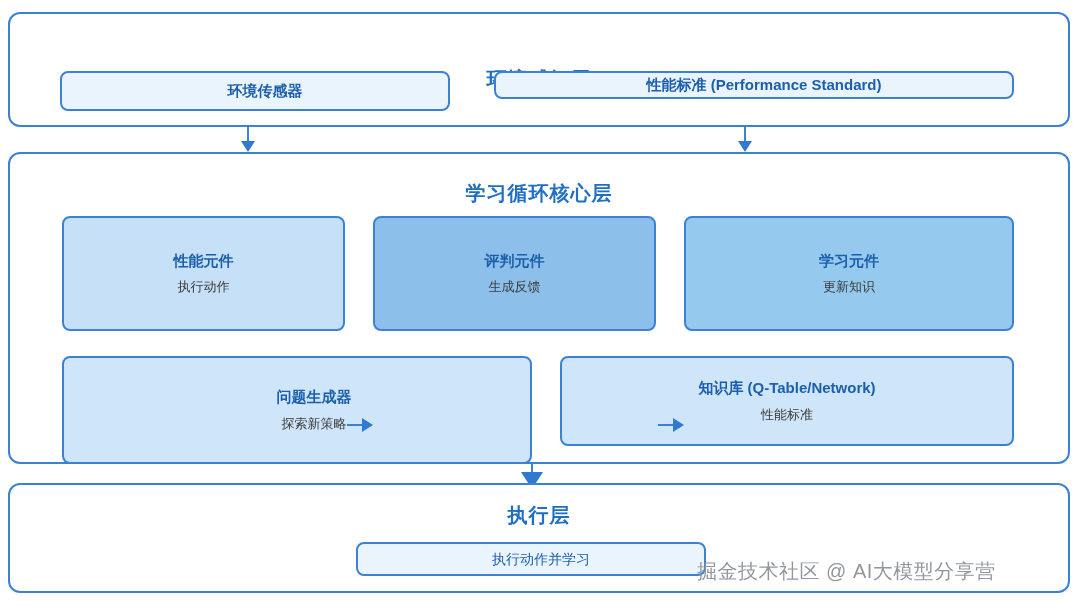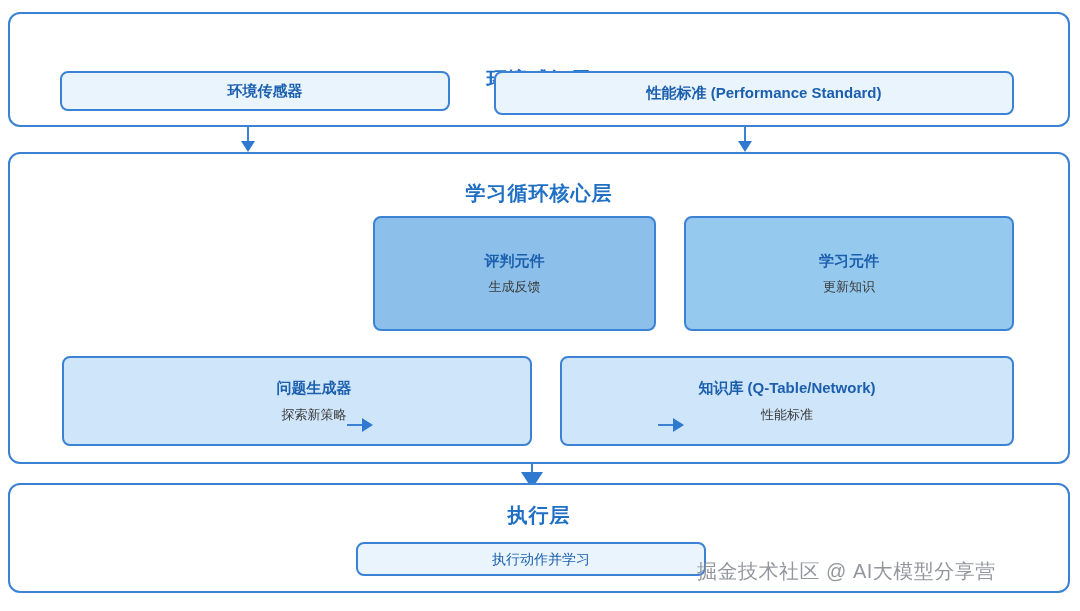--- a/index.html
+++ b/index.html
@@ -79,31 +79,31 @@
 
   
   .tint-pale    { background: #eaf4fd; padding-left: 20px; }
   .tint-light   { background: #c6e0f7; }
   .tint-mid     { background: #95c9ee; }
   .tint-deep    { background: #8cc0ea; }
   .tint-row2    { background: #cfe5f9; }
 
   
   #node-sensor   { left: 50px;  top: 57px; width: 390px; height: 40px; }
-  #node-standard { left: 484px; top: 57px; width: 520px; height: 44px; }
+  #node-standard { left: 484px; top: 57px; width: 520px; height: 28px; }
   #node-sensor .node-title,
   #node-standard .node-title { font-size: 15px; color: #1b5fae; }
 
   
   #node-performance { left: 52px;  top: 62px; width: 283px; height: 115px; }
   #node-critic      { left: 363px; top: 62px; width: 283px; height: 115px; }
   #node-learning    { left: 674px; top: 62px; width: 330px; height: 115px; }
 
   
-  #node-problemgen  { left: 52px;  top: 202px; width: 470px; height: 90px; padding-left: 34px; }
+  #node-problemgen  { left: 52px;  top: 202px; width: 470px; height: 108px; padding-left: 34px; }
   #node-knowledge   { left: 550px; top: 202px; width: 454px; height: 90px; }
 
   
   #node-execute { left: 346px; top: 57px; width: 350px; height: 34px; }
   #node-execute .node-title { font-size: 14px; font-weight: normal; color: #1b5fae; }
 
   
   .arrow-v, .arrow-h {
     position: absolute;
   }
@@ -199,20 +199,24 @@
     <div class="head"></div>
   </div>
   <div class="arrow-v" id="arrow-standard-to-core">
     <div class="shaft"></div>
     <div class="head"></div>
   </div>
 
   <div class="layer" id="layer-core">
     <div class="layer-title">学习循环核心层</div>
 
+    <div class="node tint-light" id="node-performance">
+      <div class="node-title">性能元件</div>
+      <div class="node-sub">执行动作</div>
+    </div>
 
     <div class="node tint-mid" id="node-learning">
       <div class="node-title">学习元件</div>
       <div class="node-sub">更新知识</div>
     </div>
 
     <div class="node tint-deep" id="node-critic">
       <div class="node-title">评判元件</div>
       <div class="node-sub">生成反馈</div>
     </div>

